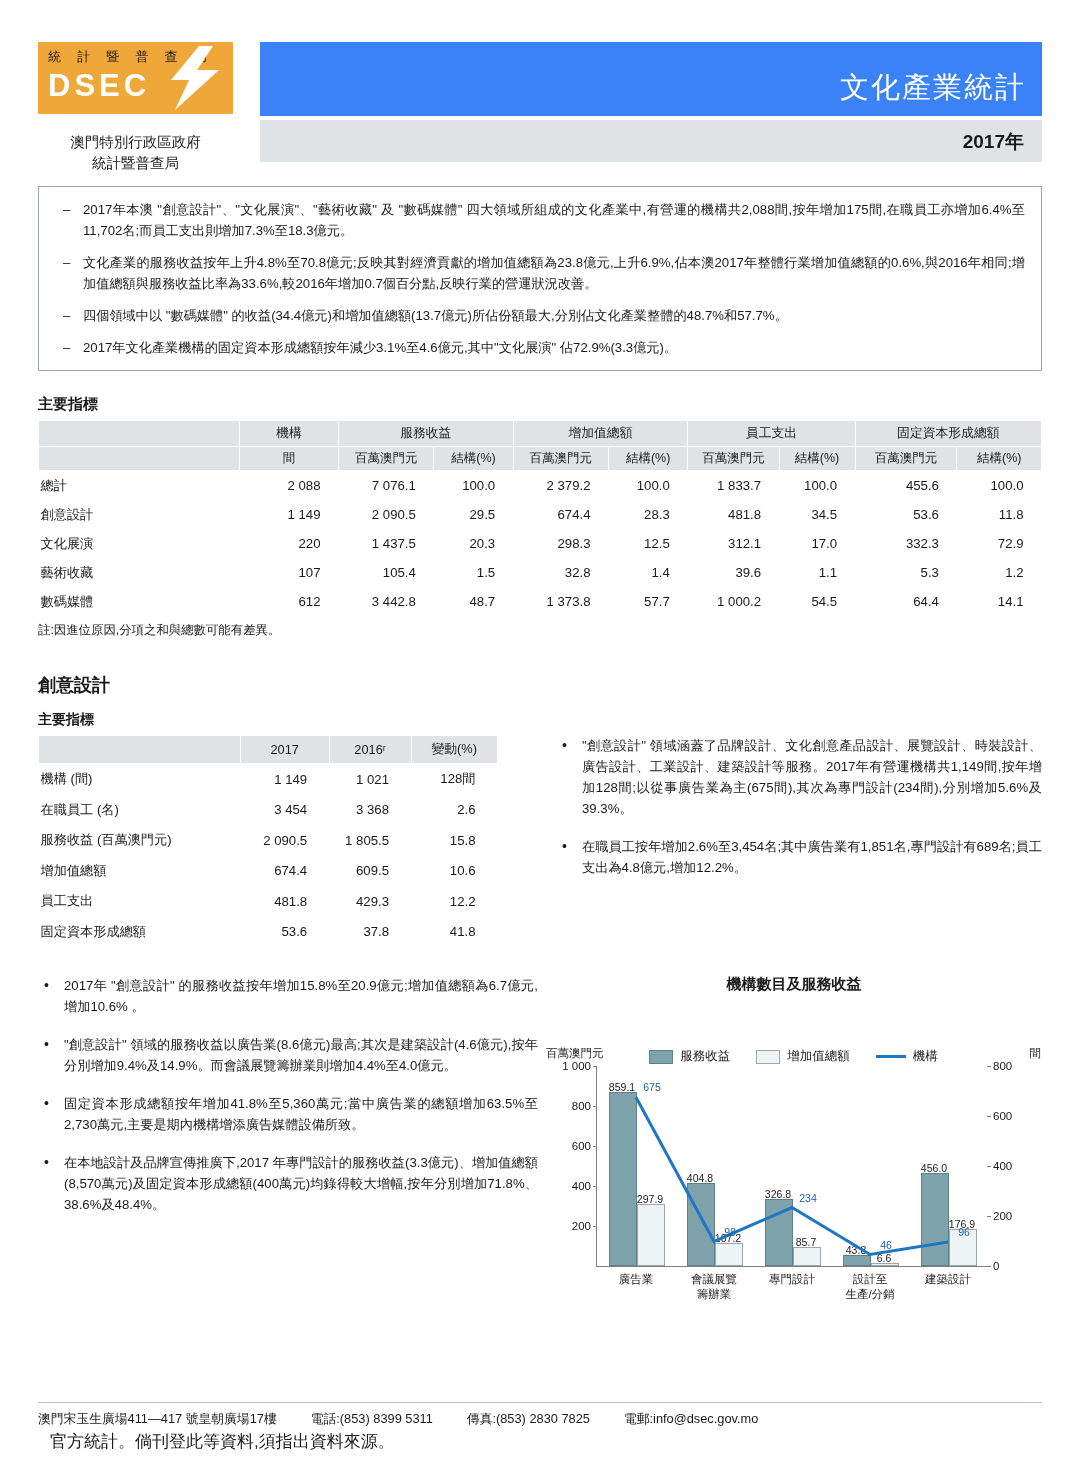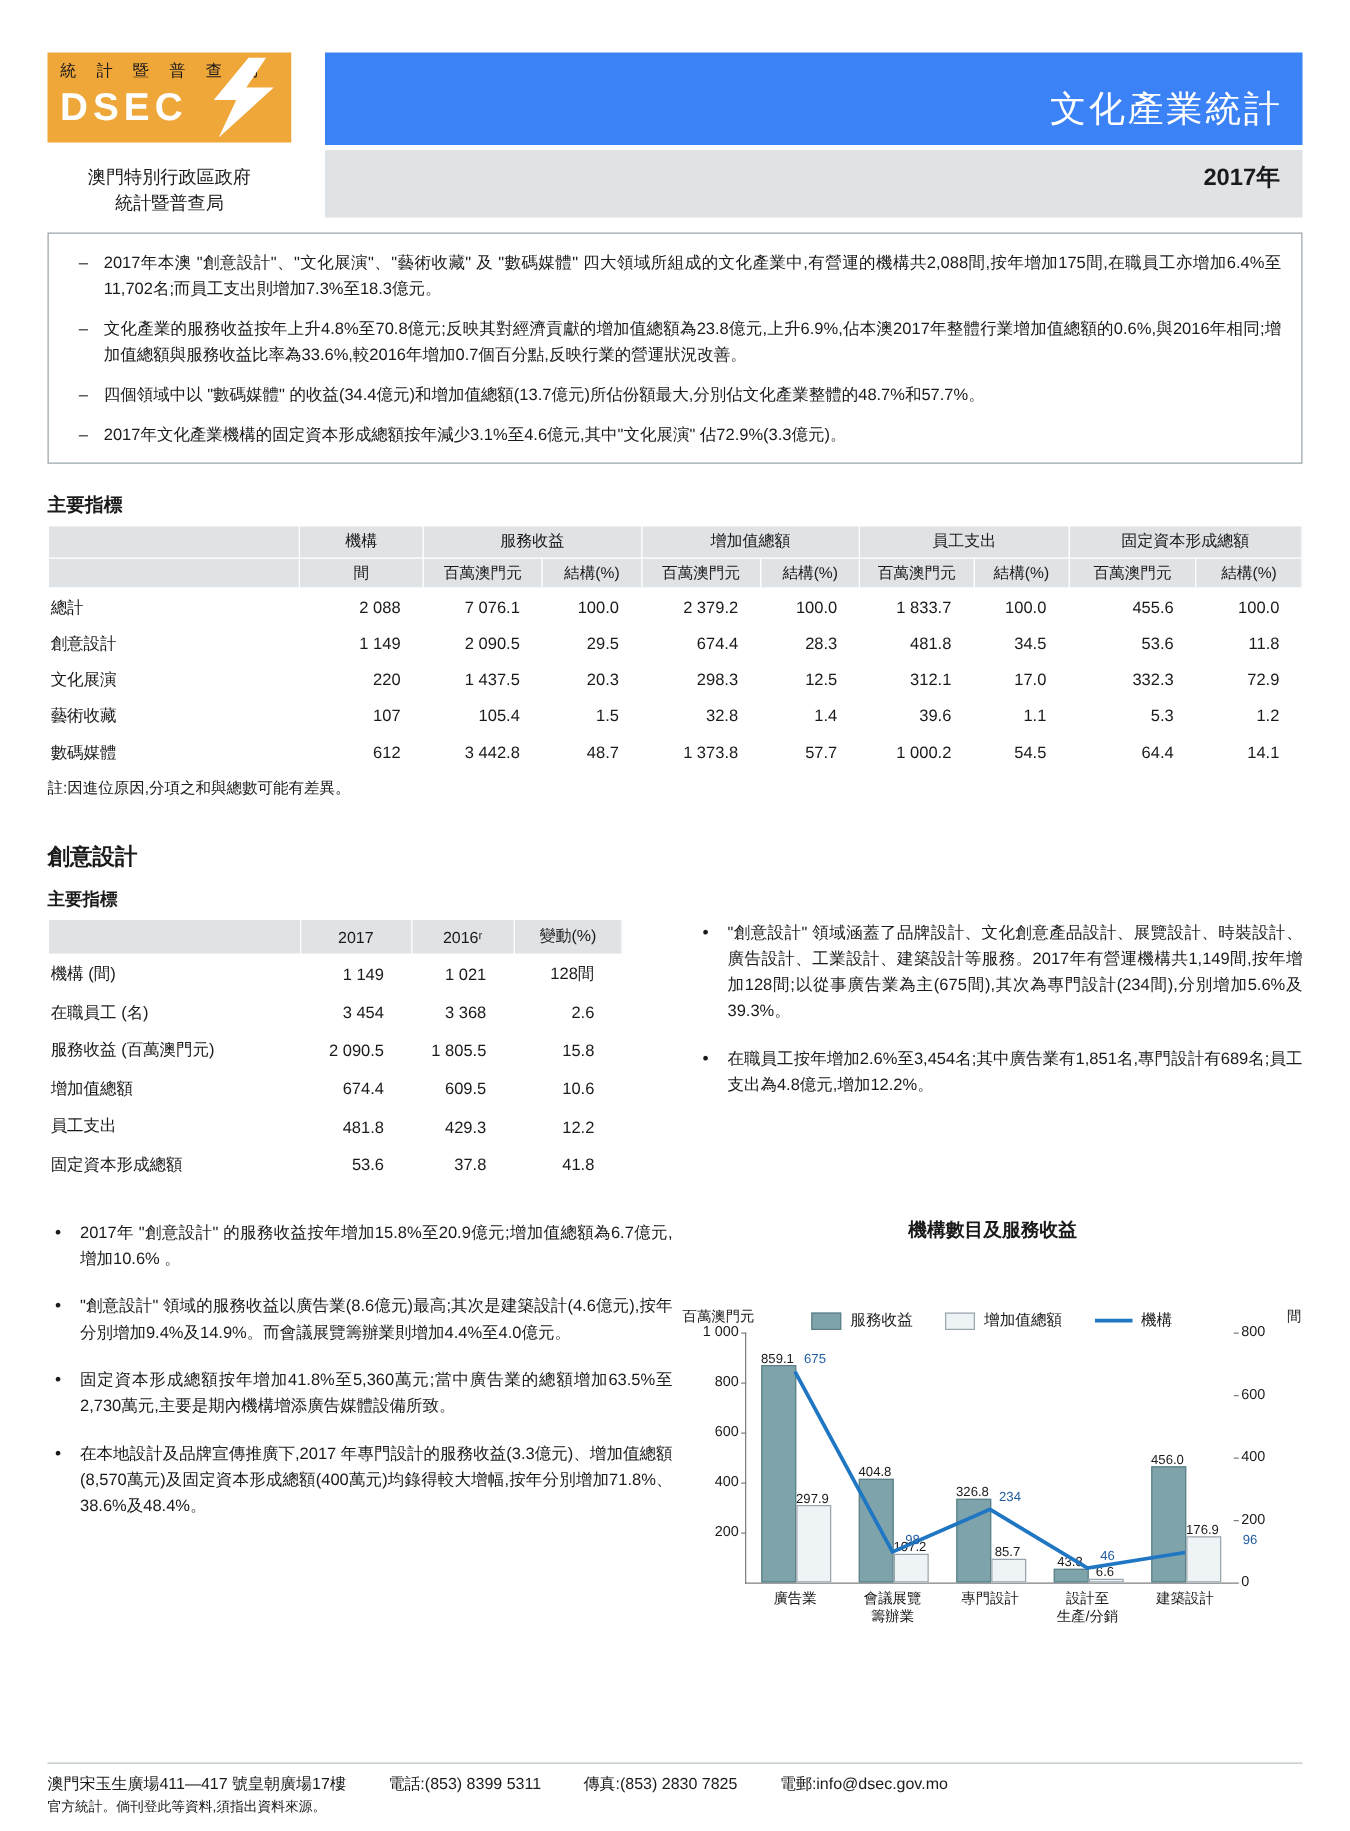--- a/index.html
+++ b/index.html
@@ -31,21 +31,21 @@
   }
   .logo-sub{font-size:14.5px;line-height:21px;text-align:center;color:#1a1a1a;padding-top:18px;width:195px;}
   .title-block{position:absolute;left:222px;top:0;right:0;}
   .title-bar{
     background:#3b82f6;height:74px;position:relative;
   }
   .title-bar .t{
     position:absolute;right:16px;bottom:8px;color:#ffffff;font-size:29px;letter-spacing:2px;
   }
   .year-bar{
-    background:#dfe3e6;height:54px;margin-top:4px;position:relative;
+    background:#dfe3e6;height:42px;margin-top:4px;position:relative;
   }
   .year-bar .y{position:absolute;right:18px;top:9px;font-size:19px;font-weight:bold;color:#1a1a1a;}
 
   
   .summary{
     margin:14px 38px 0 38px;border:1px solid #9aa6ad;padding:12px 16px 10px 16px;
     background:#fff;
   }
   .summary ul{list-style:none;margin:0;padding:0;}
   .summary li{
@@ -124,21 +124,21 @@
   .sw.s{background:#7fa3ab;border:1px solid #5c8189;}
   .sw.v{background:#eef3f5;border:1px solid #9aa6ad;}
   .sw.l{width:30px;height:3px;background:#1f77c4;border:none;}
 
   
   .footer{
     position:absolute;left:38px;right:38px;bottom:54px;border-top:1px solid #b9c2c7;padding-top:8px;
   }
   .footer .l1{font-size:12.8px;display:flex;gap:0;}
   .footer .l1 span{white-space:pre;}
-  .footer .l2{font-size:11px;margin-top:2px;}
+  .footer .l2{font-size:17px;margin-top:2px;margin-left:12px;}
 </style>
 </head>
 <body>
 
 <div class="page">
 
   <div class="header">
     <div class="logo-block">
       <div class="logo-top">
         <div class="cn">統 計 暨 普 查 局</div>
@@ -397,21 +397,21 @@
             <div class="xlab" style="left: 351px;">
               <div>建築設計</div>
             </div>
             <svg width="390" height="200" style="position: absolute; left: 0px; top: 0px;">
               <polyline points="39,31.25 117,175.5 195,141.5 273,188.5 351,176" fill="none" stroke="#1f77c4" stroke-width="3"></polyline>
             </svg>
             <div class="pt-lab" style="left: 55px; top: 15.25px;">675</div>
             <div class="pt-lab" style="left: 133px; top: 159.5px;">98</div>
             <div class="pt-lab" style="left: 211px; top: 125.5px;">234</div>
             <div class="pt-lab" style="left: 289px; top: 172.5px;">46</div>
-            <div class="pt-lab" style="left: 367px; top: 160px; margin-left: 36px;">96</div>
+            <div class="pt-lab" style="left: 367px; top: 160px;">96</div>
           </div>
         <div class="legend">
           <div class="k">
               <span class="sw s"></span>
               <span>服務收益</span>
             </div>
           <div class="k">
               <span class="sw v"></span>
               <span>增加值總額</span>
             </div>

